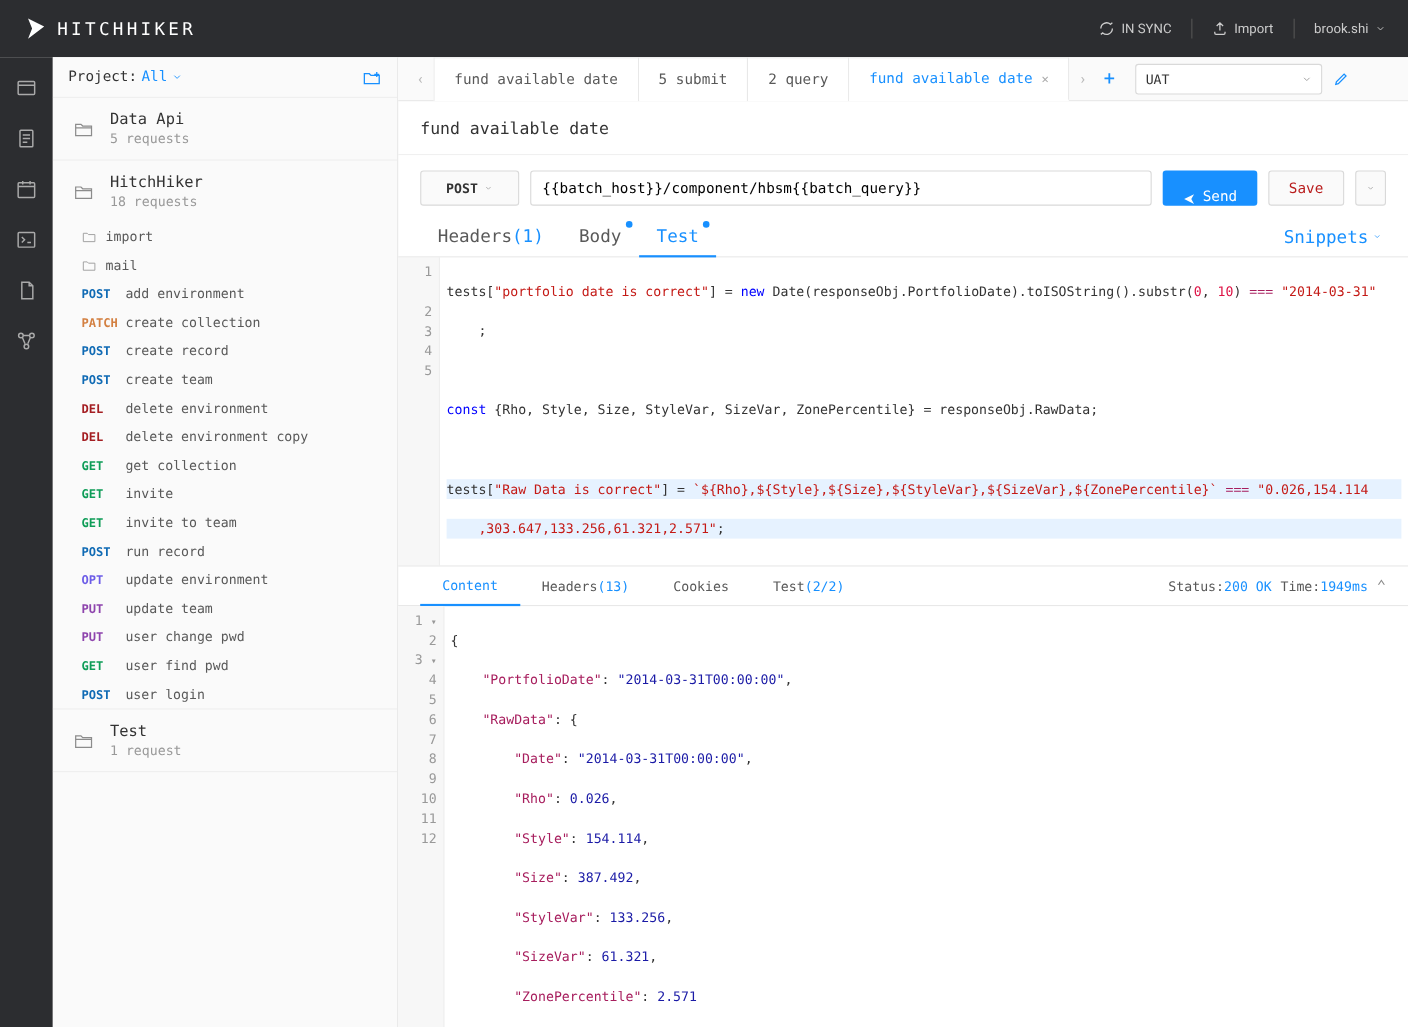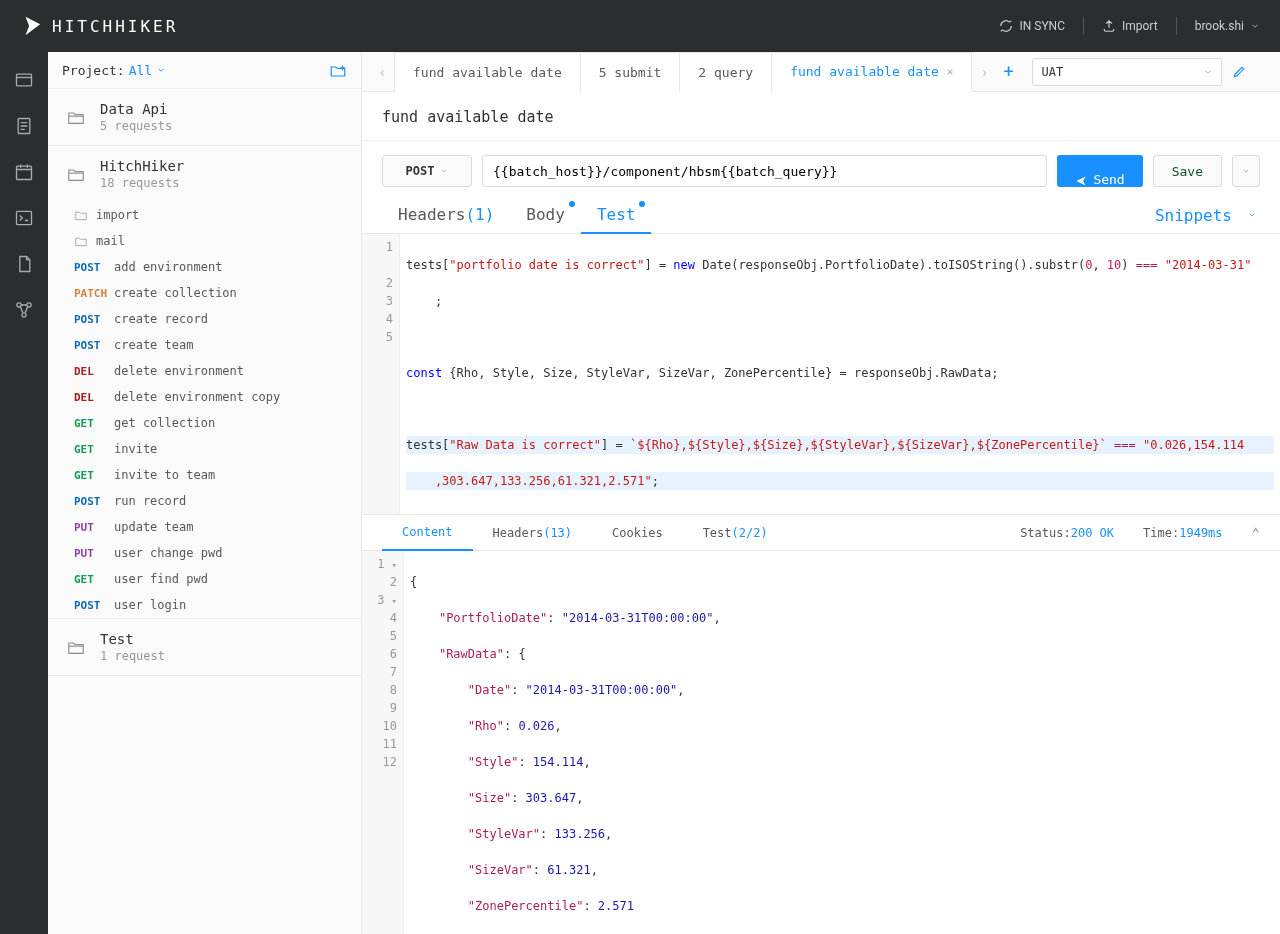--- a/index.html
+++ b/index.html
@@ -43,53 +43,53 @@
 
 .content { flex:1; display:flex; flex-direction:column; min-width:0; }
 .tabbar { display:flex; align-items:center; border-bottom:1px solid #e8e8e8; background:#fafafa; padding:0 8px; height:40px; }
 .tab-arrow { width:24px; text-align:center; color:#bbb; cursor:pointer; font-size:14px; }
 .tabs { display:flex; overflow:hidden; }
 .tab { padding:0 18px; height:40px; display:flex; align-items:center; font-family:monospace; font-size:13px; color:#595959; border-right:1px solid #e8e8e8; background:#fff; cursor:pointer; white-space:nowrap; border-top:1px solid #e8e8e8; }
 .tab.first { border-left:1px solid #e8e8e8; }
 .tab.active { color:#1890ff; border-bottom:2px solid #fff; margin-bottom:-1px; position:relative; }
 .tab .close { margin-left:8px; color:#aaa; font-size:11px; }
 .tab-add { width:24px; text-align:center; color:#1890ff; font-size:18px; cursor:pointer; }
-.env-select { margin-left:12px; width:190px; height:28px; border:1px solid #d9d9d9; border-radius:3px; padding:0 8px; font-family:monospace; font-size:12px; display:flex; align-items:center; justify-content:space-between; cursor:pointer; background:#fff; }
+.env-select { margin-left:12px; width:170px; height:28px; border:1px solid #d9d9d9; border-radius:3px; padding:0 8px; font-family:monospace; font-size:12px; display:flex; align-items:center; justify-content:space-between; cursor:pointer; background:#fff; }
 .env-edit { margin-left:10px; color:#1890ff; cursor:pointer; }
 
 .req-title { padding:16px 20px 14px; font-family:monospace; font-size:15px; color:#333; border-bottom:1px solid #f0f0f0; }
 
 .req-row { display:flex; gap:10px; padding:14px 20px 10px; }
 .method-sel { width:90px; height:32px; border:1px solid #d9d9d9; border-radius:3px; background:#fafafa; display:flex; align-items:center; justify-content:center; gap:6px; font-family:monospace; font-weight:bold; font-size:12px; cursor:pointer; }
 .url-in { flex:1; height:32px; border:1px solid #d9d9d9; border-radius:3px; padding:0 10px; font-family:monospace; font-size:13px; }
 .btn { height:32px; padding:0 18px; border-radius:3px; display:flex; align-items:center; gap:6px; cursor:pointer; font-size:13px; font-family:monospace; }
 .btn-primary { background:#1890ff; color:#fff;align-items:flex-end; }
-.btn-default { background:#fafafa; border:1px solid #d9d9d9; color:#14532d; }
+.btn-default { background:#fafafa; border:1px solid #d9d9d9; color:#b91c1c; }
 .btn-split { width:28px; padding:0; justify-content:center; }
 
 .subtabs { display:flex; padding:0 20px; border-bottom:1px solid #e8e8e8; font-family:monospace; font-size:16px; position:relative; }
 .subtab { padding:8px 16px; cursor:pointer; color:#595959; position:relative; }
 .subtab.active { color:#1890ff; border-bottom:2px solid #1890ff; margin-bottom:-1px; }
 .subtab .cnt { color:#1890ff; }
 .dot { position:absolute; top:4px; right:6px; width:6px; height:6px; background:#1890ff; border-radius:50%; }
-.snippets { margin-left:auto; color:#1890ff; padding:8px 4px; cursor:pointer; display:flex; align-items:center; gap:16px; }
+.snippets { margin-left:auto; color:#1890ff; padding:8px 4px; cursor:pointer; display:flex; align-items:center; gap:4px; }
 
 .editor { display:flex; font-family:monospace; font-size:12px; flex-shrink:0; }
 .gutter { width:38px; background:#f7f7f7; border-right:1px solid #eee; text-align:right; padding:4px 6px 4px 0; color:#999; line-height:1.5; }
 .gutter div { height:18px; }
 .code { flex:1; padding:4px 6px; line-height:1.5; white-space:pre; overflow-x:auto; }
 .code .row { height:18px; }
 .code .sel { background:#e6f2ff; }
 .s-str{color:#c41a16;} .s-kw{color:#0000ff;} .s-num{color:#d14;} .s-op{color:#a71d5d;}
 
 .resp-tabs { display:flex; padding:0 20px; border-bottom:1px solid #e8e8e8; border-top:1px solid #e8e8e8; font-family:monospace; font-size:12px; align-items:center; }
 .resp-tab { padding:10px 20px; cursor:pointer; color:#595959; }
 .resp-tab.active { color:#1890ff; border-bottom:2px solid #1890ff; margin-bottom:-1px; }
 .resp-tab .cnt { color:#1890ff; }
-.resp-status { margin-left:auto; color:#595959; display:flex; gap:29px; align-items:center; }
+.resp-status { margin-left:auto; color:#595959; display:flex; gap:8px; align-items:center; }
 .resp-status .v { color:#1890ff; }
 .collapse-ic { cursor:pointer; color:#888; font-size:14px; }
 
 .resp-editor { display:flex; font-family:monospace; font-size:12px; flex:1; min-height:0; }
 .resp-editor .gutter { width:42px; }
 .resp-editor .gutter .fold { color:#999; font-size:9px; }
 .j-key{color:#a71d5d;} .j-str{color:#1a1aa6;} .j-num{color:#1a1aa6;} .j-punc{color:#333;}
 
 svg { display:block; }
 </style>
@@ -242,20 +242,24 @@
               <span class="method m-get">GET</span>
               <span class="req-name">invite</span>
             </div>
             <div class="req-item">
               <span class="method m-get">GET</span>
               <span class="req-name">invite to team</span>
             </div>
             <div class="req-item">
               <span class="method m-post">POST</span>
               <span class="req-name">run record</span>
+            </div>
+            <div class="req-item">
+              <span class="method m-opt">OPT</span>
+              <span class="req-name">update environment</span>
             </div>
             <div class="req-item">
               <span class="method m-put">PUT</span>
               <span class="req-name">update team</span>
             </div>
             <div class="req-item">
               <span class="method m-put">PUT</span>
               <span class="req-name">user change pwd</span>
             </div>
             <div class="req-item">
@@ -402,21 +406,21 @@
           <div>11</div>
           <div>12</div>
       </div>
       <div class="code">
 <div class="row"><span class="j-punc">{</span></div>
 <div class="row">    <span class="j-key">"PortfolioDate"</span><span class="j-punc">: </span><span class="j-str">"2014-03-31T00:00:00"</span><span class="j-punc">,</span></div>
 <div class="row">    <span class="j-key">"RawData"</span><span class="j-punc">: {</span></div>
 <div class="row">        <span class="j-key">"Date"</span><span class="j-punc">: </span><span class="j-str">"2014-03-31T00:00:00"</span><span class="j-punc">,</span></div>
 <div class="row">        <span class="j-key">"Rho"</span><span class="j-punc">: </span><span class="j-num">0.026</span><span class="j-punc">,</span></div>
 <div class="row">        <span class="j-key">"Style"</span><span class="j-punc">: </span><span class="j-num">154.114</span><span class="j-punc">,</span></div>
-<div class="row">        <span class="j-key">"Size"</span><span class="j-punc">: </span><span class="j-num">303.647</span><span class="j-punc">,</span></div>
+<div class="row">        <span class="j-key">"Size"</span><span class="j-punc">: </span><span class="j-num">387.492</span><span class="j-punc">,</span></div>
 <div class="row">        <span class="j-key">"StyleVar"</span><span class="j-punc">: </span><span class="j-num">133.256</span><span class="j-punc">,</span></div>
 <div class="row">        <span class="j-key">"SizeVar"</span><span class="j-punc">: </span><span class="j-num">61.321</span><span class="j-punc">,</span></div>
 <div class="row">        <span class="j-key">"ZonePercentile"</span><span class="j-punc">: </span><span class="j-num">2.571</span></div>
 <div class="row"><span class="j-punc">    }</span></div>
 
       </div>
     </div>
   </div>
 </div>
 

